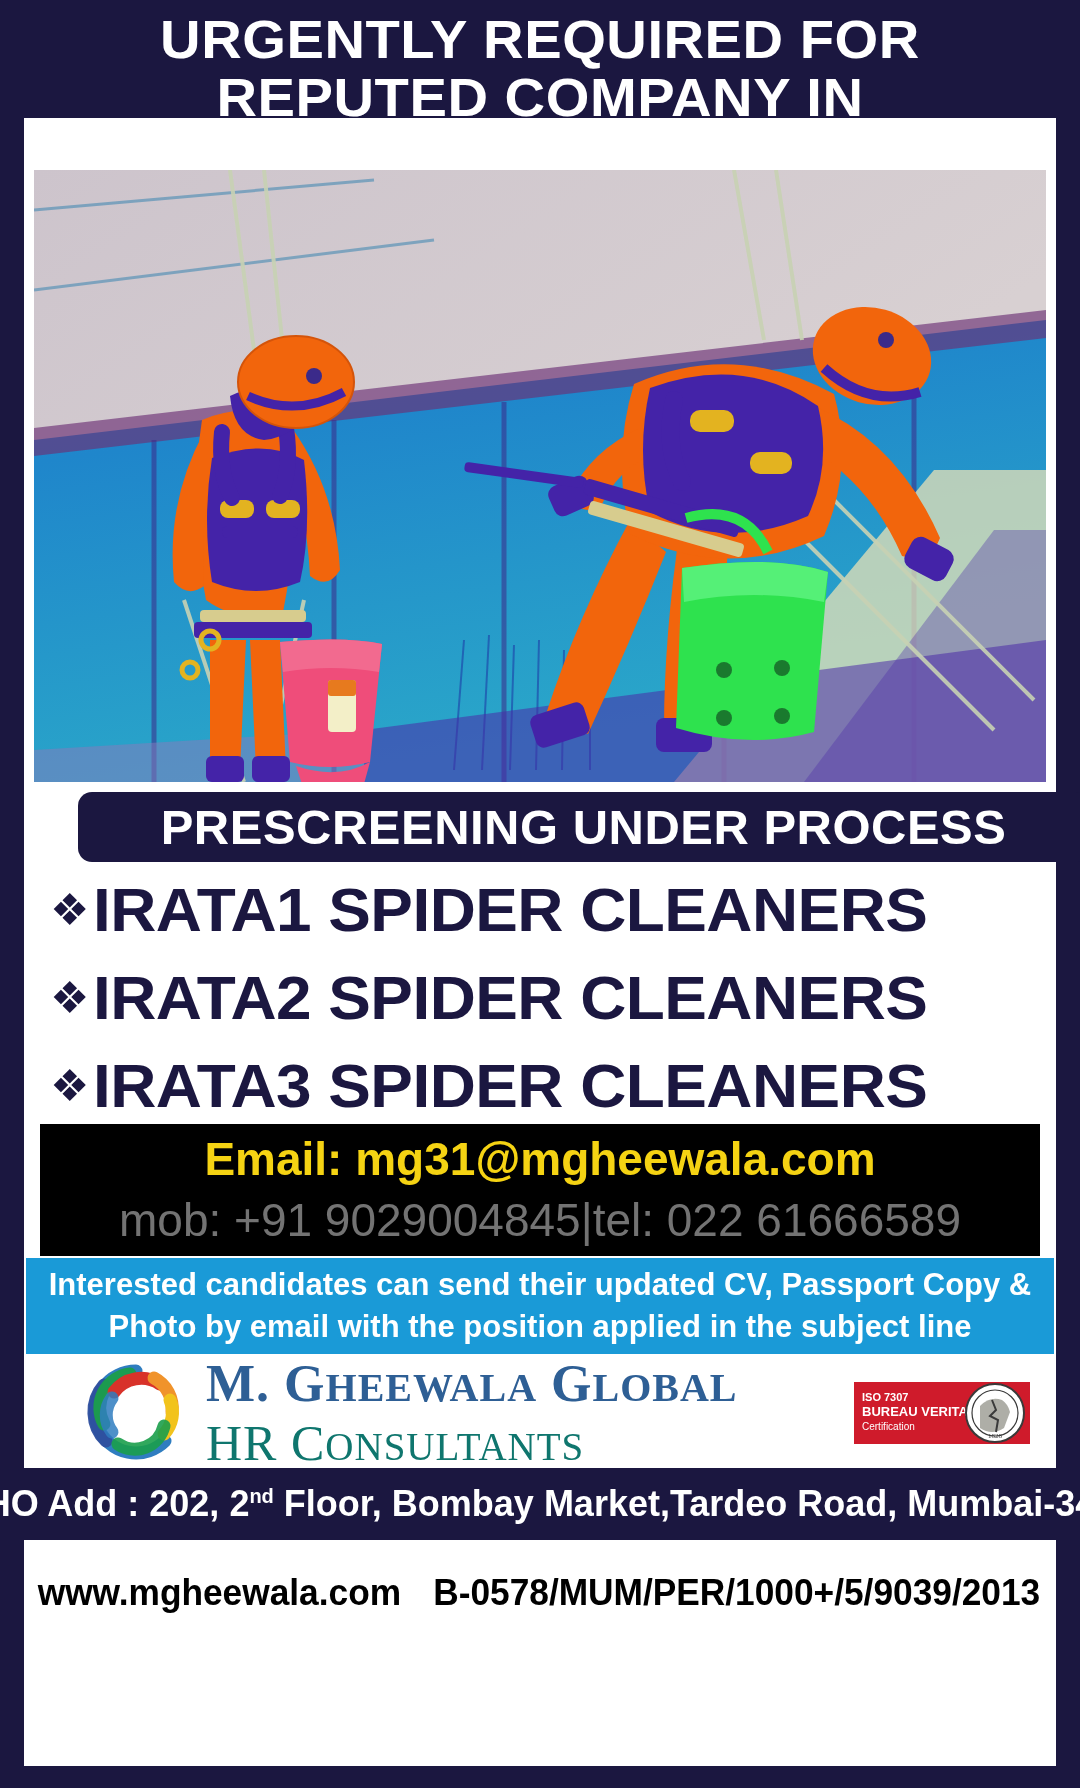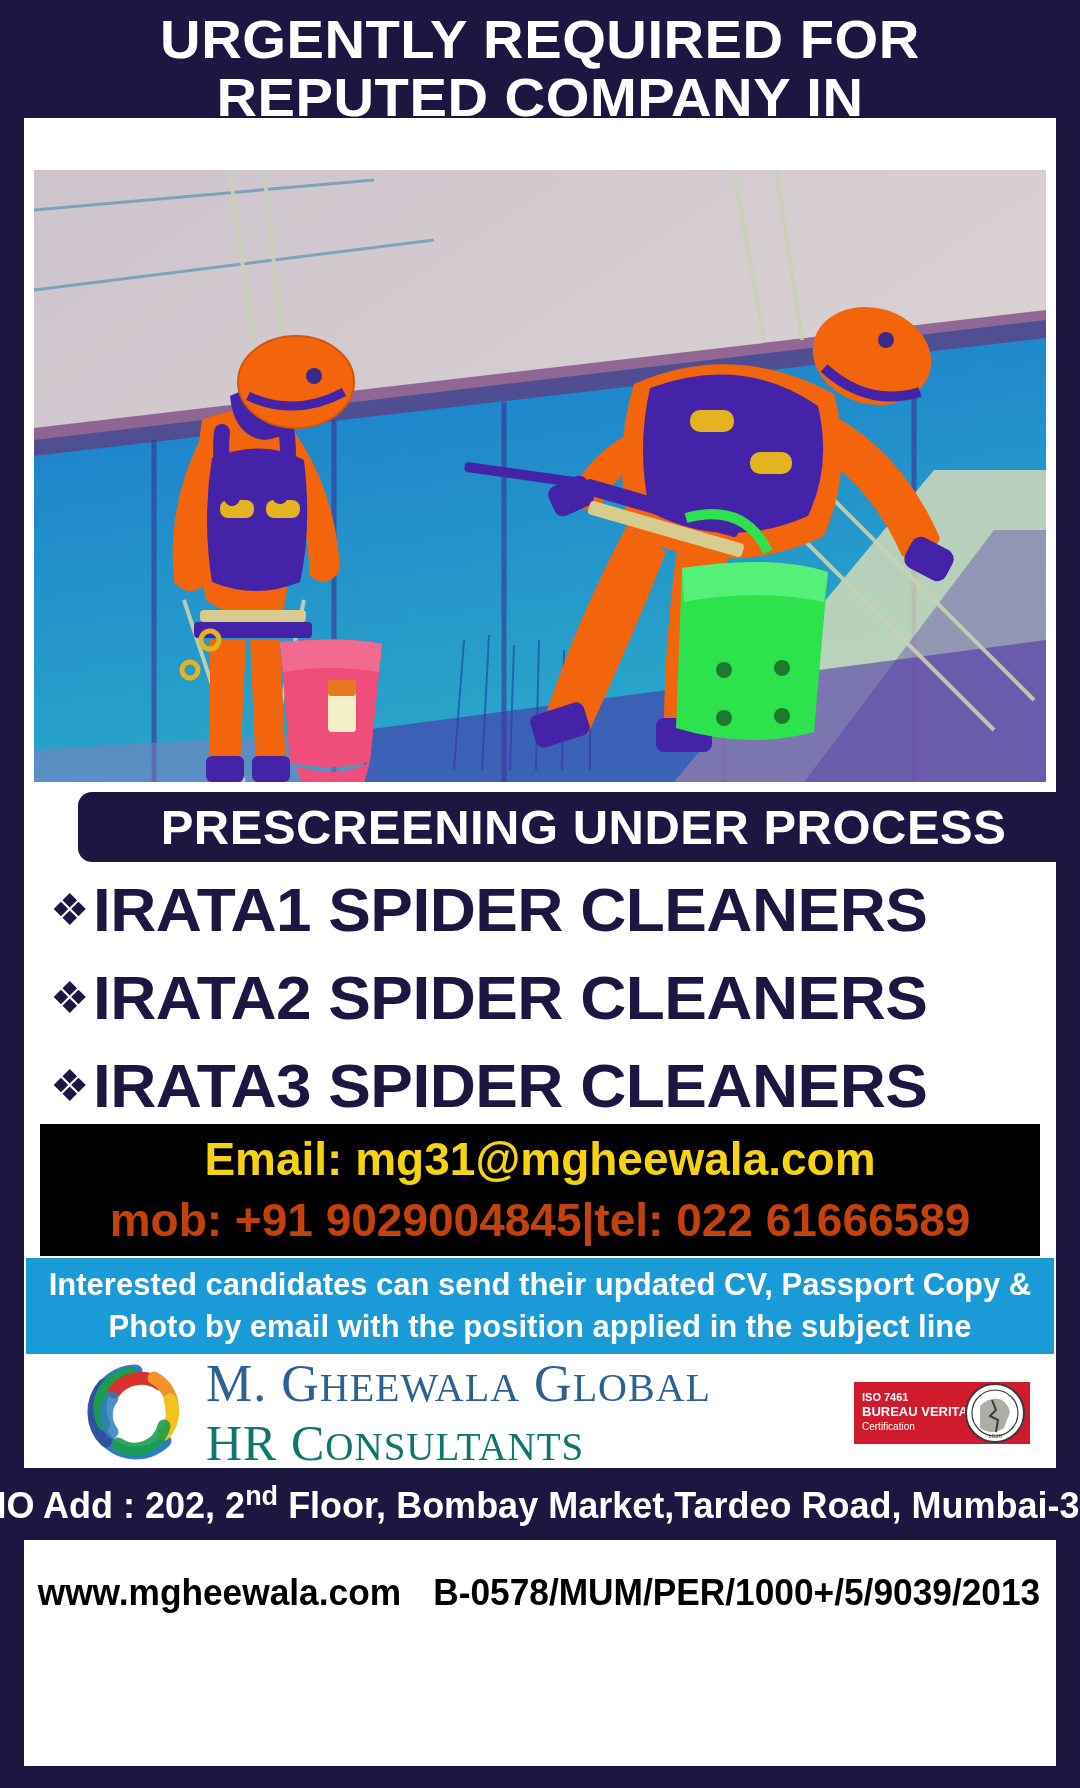--- a/index.html
+++ b/index.html
@@ -74,21 +74,21 @@
   
   .contact{
     position:absolute;left:40px;top:1124px;width:1000px;height:132px;
     background:#000000;text-align:center;padding-top:4px;box-sizing:border-box;
   }
   .contact .email{
     color:#f5d313;font-weight:bold;font-size:46px;line-height:62px;
     white-space:nowrap;transform:scaleX(1.0);text-align:center;
   }
   .contact .phone{
-    color:#c2410c;font-weight:bold;font-size:46px;line-height:60px;
+    color:#737373;font-weight:normal;font-size:46px;line-height:60px;
     white-space:nowrap;
   }
 
   
   .instructions{
     position:absolute;left:26px;top:1258px;width:1028px;height:96px;
     background:#1a9ad7;text-align:center;box-sizing:border-box;padding-top:6px;
   }
   .instructions div{
     color:#ffffff;font-weight:bold;font-size:31px;line-height:42px;
@@ -96,21 +96,21 @@
   }
 
   
   .brand{
     position:absolute;left:26px;top:1354px;width:1028px;height:114px;
     background:#ffffff;
   }
   .brand .logo{position:absolute;left:58px;top:6px;width:104px;height:104px;}
   .brand .names{position:absolute;left:180px;top:2px;}
   .brand .n1{
-    color:#2e5f95;font-family:"Liberation Serif",serif;font-weight:normal;
+    color:#2e5f95;font-family:"Liberation Serif",serif;font-weight:bold;
     font-size:52px;line-height:56px;letter-spacing:1px;white-space:nowrap;
   }
   .brand .n1 .sm{font-size:40px;}
   .brand .n2{
     color:#0f766e;font-family:"Liberation Serif",serif;
     font-size:50px;line-height:54px;letter-spacing:1px;white-space:nowrap;
   }
   .brand .n2 .sm{font-size:39px;}
   .cert{
     position:absolute;left:828px;top:28px;width:176px;height:62px;
@@ -125,21 +125,21 @@
   .cert .seal{position:absolute;left:110px;top:0px;width:62px;height:62px;}
 
   
   .address{
     position:absolute;left:0px;top:1468px;width:1080px;height:72px;
     background:#1b1740;display:flex;align-items:center;justify-content:center;
   }
   .address span{
     color:#ffffff;font-weight:bold;font-size:36px;white-space:nowrap;
   }
-  .address sup{font-size:27px;vertical-align:super;margin-top:40px;}
+  .address sup{font-size:20px;vertical-align:super;margin-top:40px;}
 
   
   .footerbox{
     position:absolute;left:32px;top:1556px;width:1016px;height:74px;
     background:#ffffff;border-radius:6px;
     display:flex;align-items:center;justify-content:center;
   }
   .footerbox span{
     color:#000000;font-weight:bold;font-size:36px;white-space:nowrap;
     transform:scaleX(0.98);
@@ -342,21 +342,21 @@
         </g>
       </svg>
     </div>
     <div class="names">
       <div class="n1"><span>M. G</span><span class="sm">HEEWALA</span><span> G</span><span class="sm">LOBAL</span></div>
       <div class="n2"><span>HR C</span><span class="sm">ONSULTANTS</span></div>
     </div>
     <div class="cert">
       <div class="redbox"></div>
       <div class="ctxt">
-        <div class="c1">ISO 7461</div>
+        <div class="c1">ISO 7307</div>
         <div class="c2">BUREAU VERITAS</div>
         <div class="c3">Certification</div>
       </div>
       <svg class="seal" viewBox="0 0 62 62">
         <circle cx="31" cy="31" r="29" fill="#ffffff" stroke="#3a3a3a" stroke-width="2"></circle>
         <circle cx="31" cy="31" r="23" fill="none" stroke="#3a3a3a" stroke-width="1.2"></circle>
         <path d="M16 24 q10 -10 22 -6 q6 4 8 12 l-6 16 q-12 8 -24 0 Z" fill="#6b6b5e" opacity="0.55"></path>
         <path d="M28 18 l4 10 l-6 6 l8 4 l-2 12" stroke="#3a3a3a" stroke-width="2" fill="none"></path>
         <text x="31" y="56" font-size="7" text-anchor="middle" fill="#3a3a3a" font-family="Liberation Serif, serif">1828</text>
       </svg>

